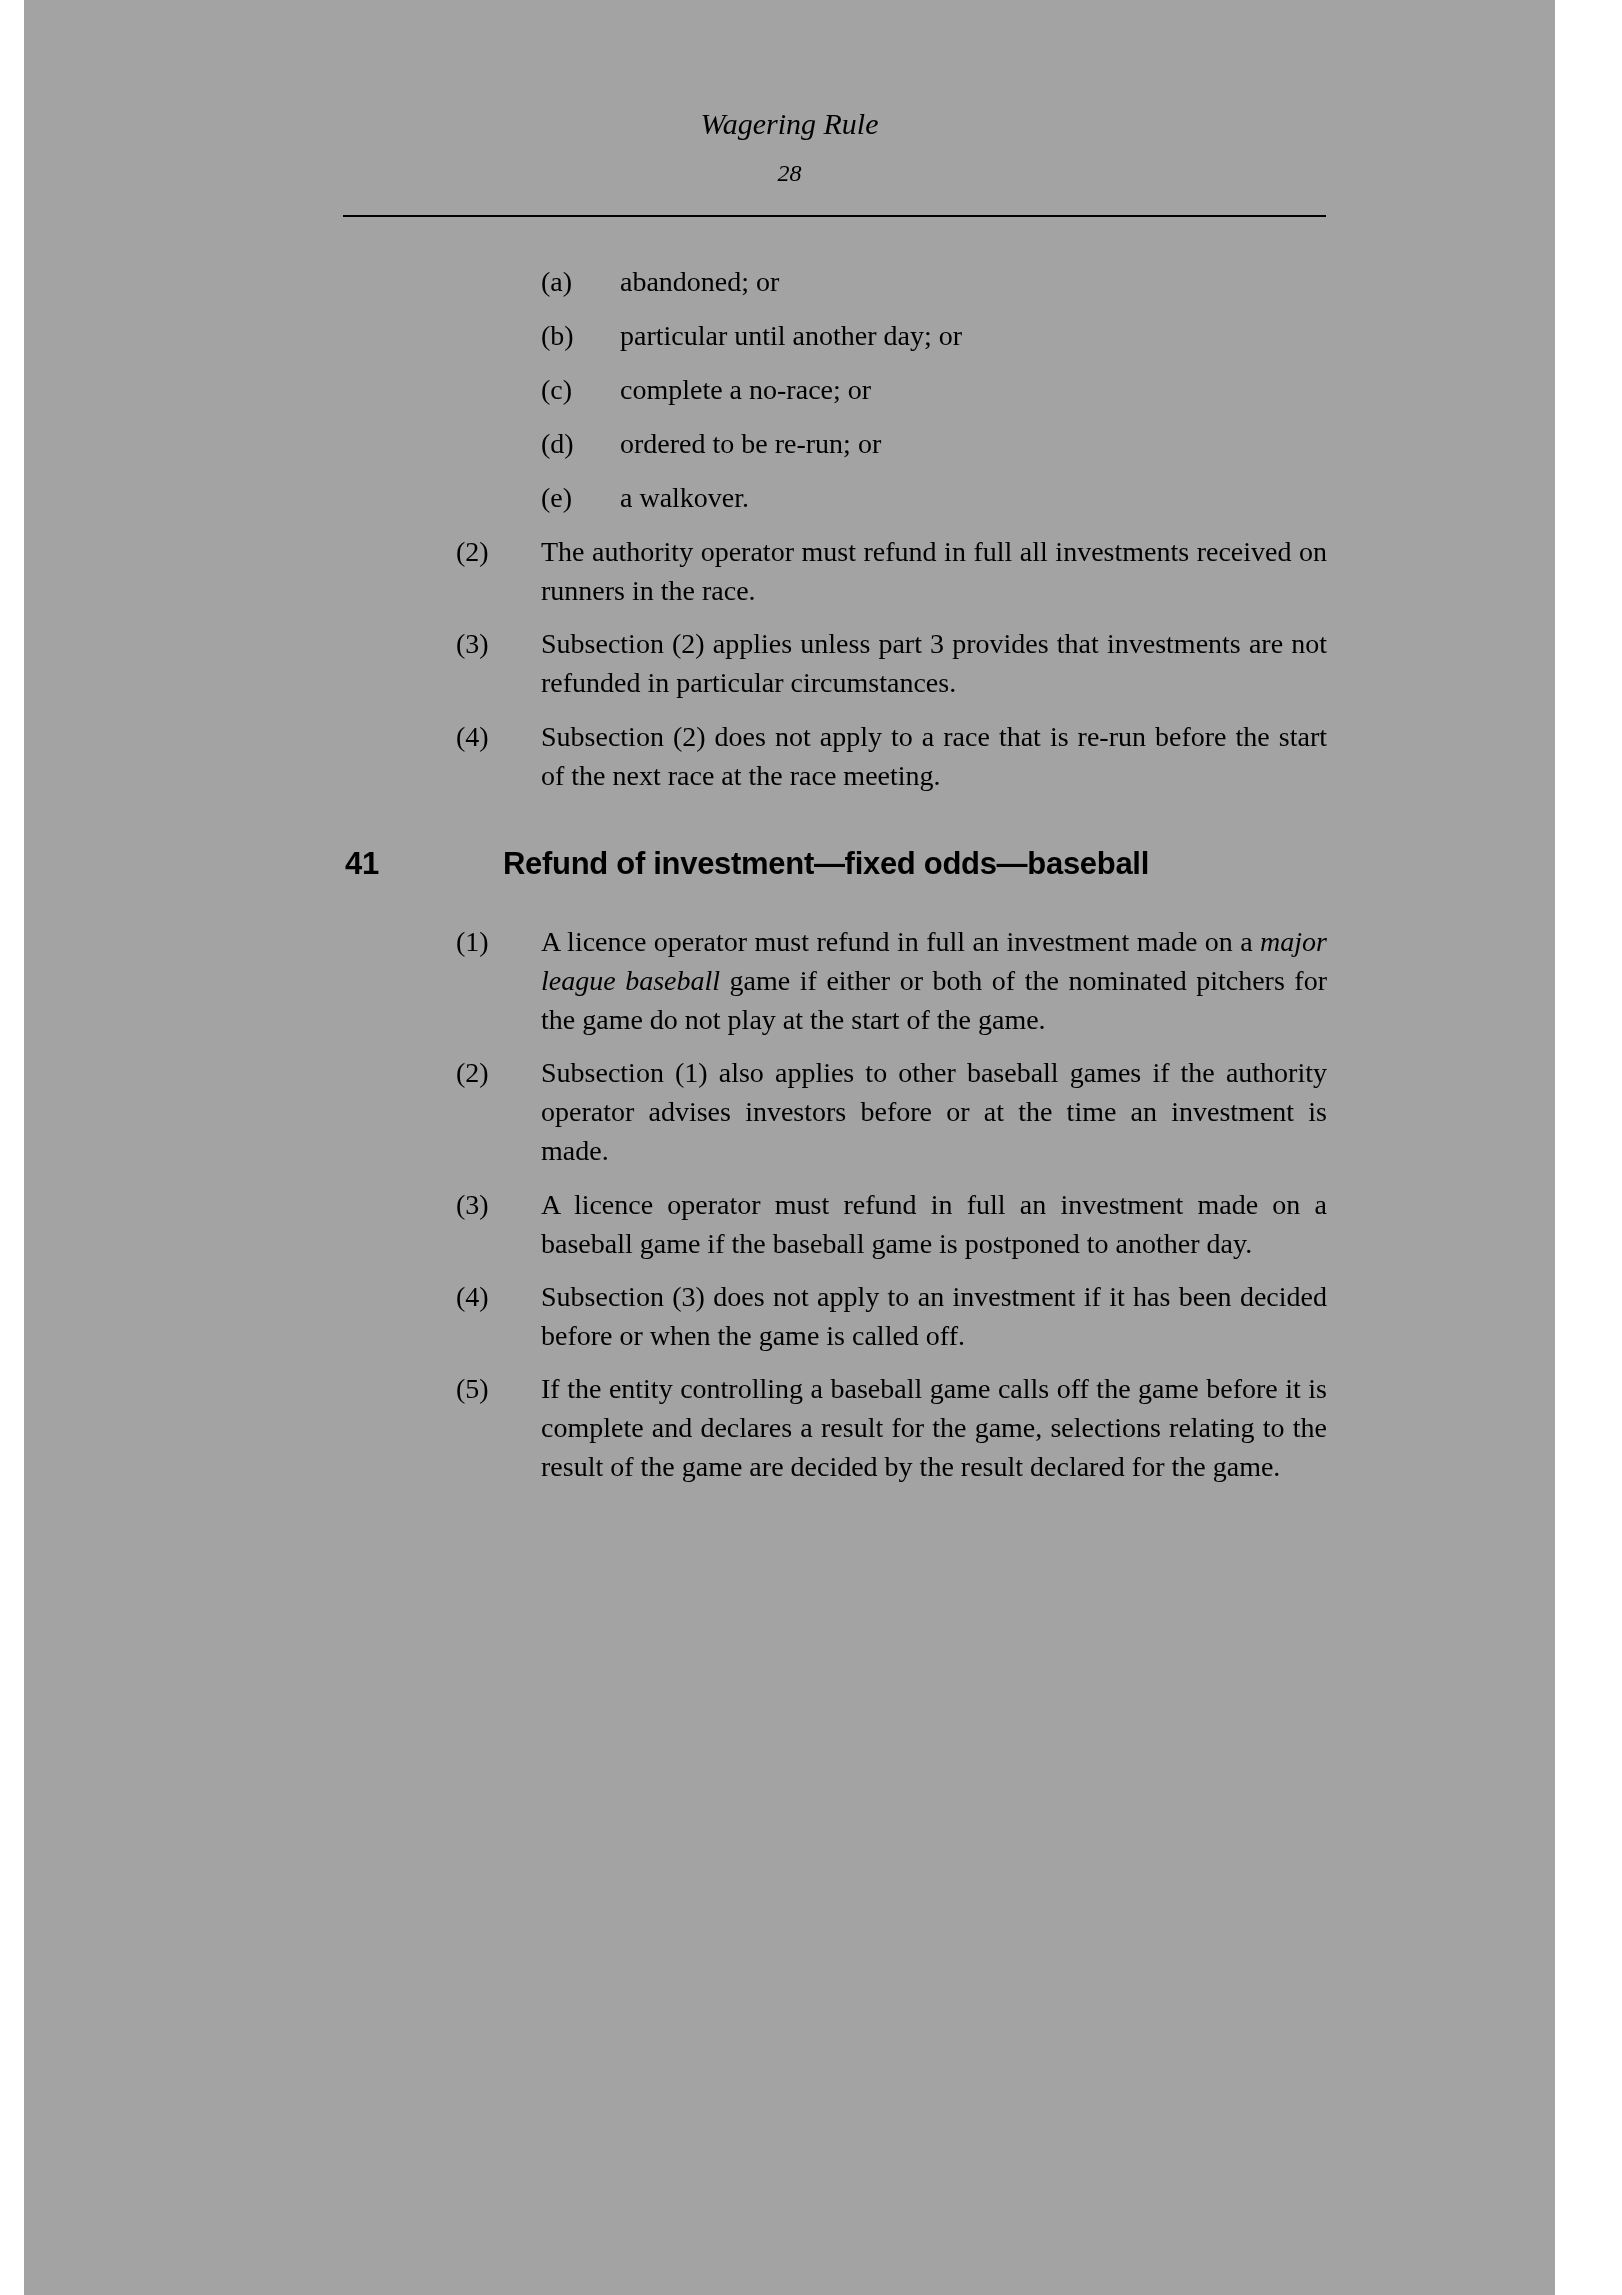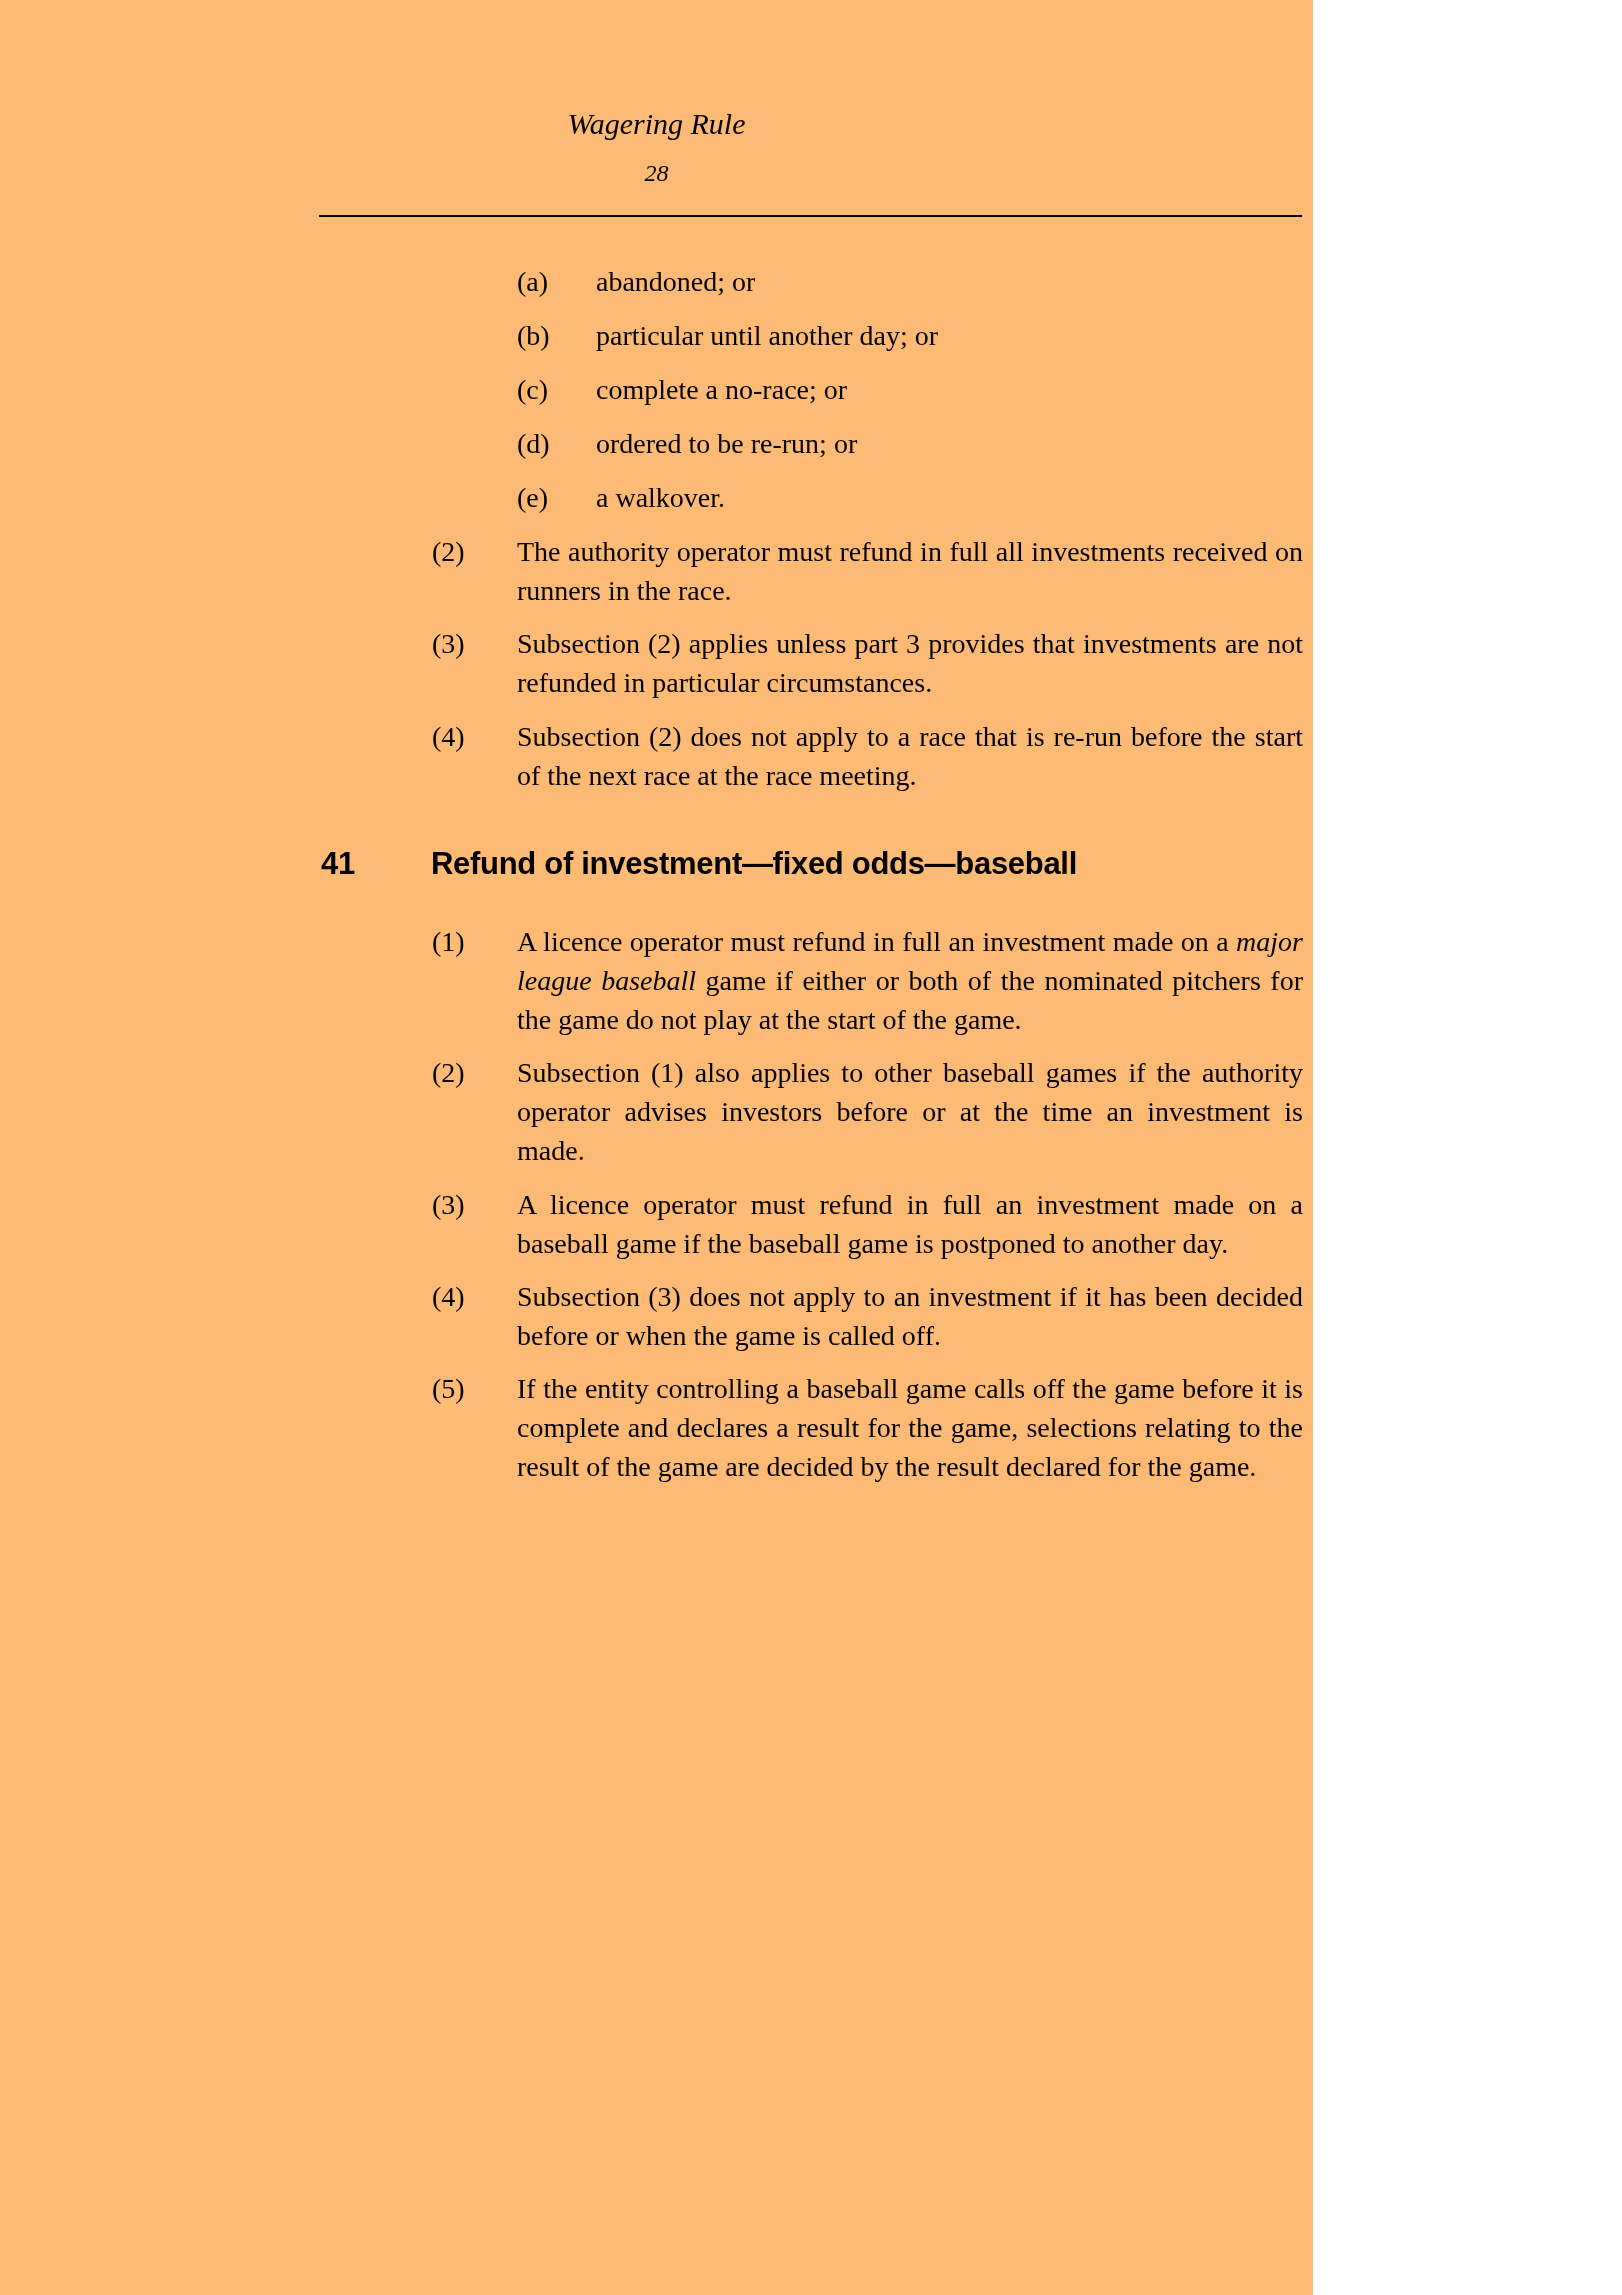--- a/index.html
+++ b/index.html
@@ -1,24 +1,25 @@
 <!DOCTYPE html>
 <html style="font-size:10.5px"><head>
 <meta charset="utf-8">
 <style>
   * { margin: 0; padding: 0; box-sizing: border-box; }
   html, body { background: #ffffff; }
   .page {
     position: relative;
-    width: 1313px;
+    width: 1531px;
     height: 2295px;
-    background: #fdba74;
+    background: #a3a3a3;
     color: #000000;
     font-family: "Liberation Serif", serif;
     overflow: hidden;
+    margin-left: 24px;
   }
   .header {
     position: absolute;
     top: 105px;
     left: 0;
     width: 100%;
     text-align: center;
   }
   .header-title {
     font-style: italic;
@@ -66,20 +67,21 @@
   }
   .section-heading {
     display: flex;
     margin-top: 47px;
     margin-bottom: 37px;
     font-family: "Liberation Sans", sans-serif;
     font-weight: bold;
     font-size: 31px;
     line-height: 43px;
     letter-spacing: -0.3px;
+    gap: 48px;
   }
   .section-num { flex: 0 0 110px; }
   .italic { font-style: italic; }
 </style>
 </head>
 <body>
 
 <div class="page">
 
   <div class="header">

